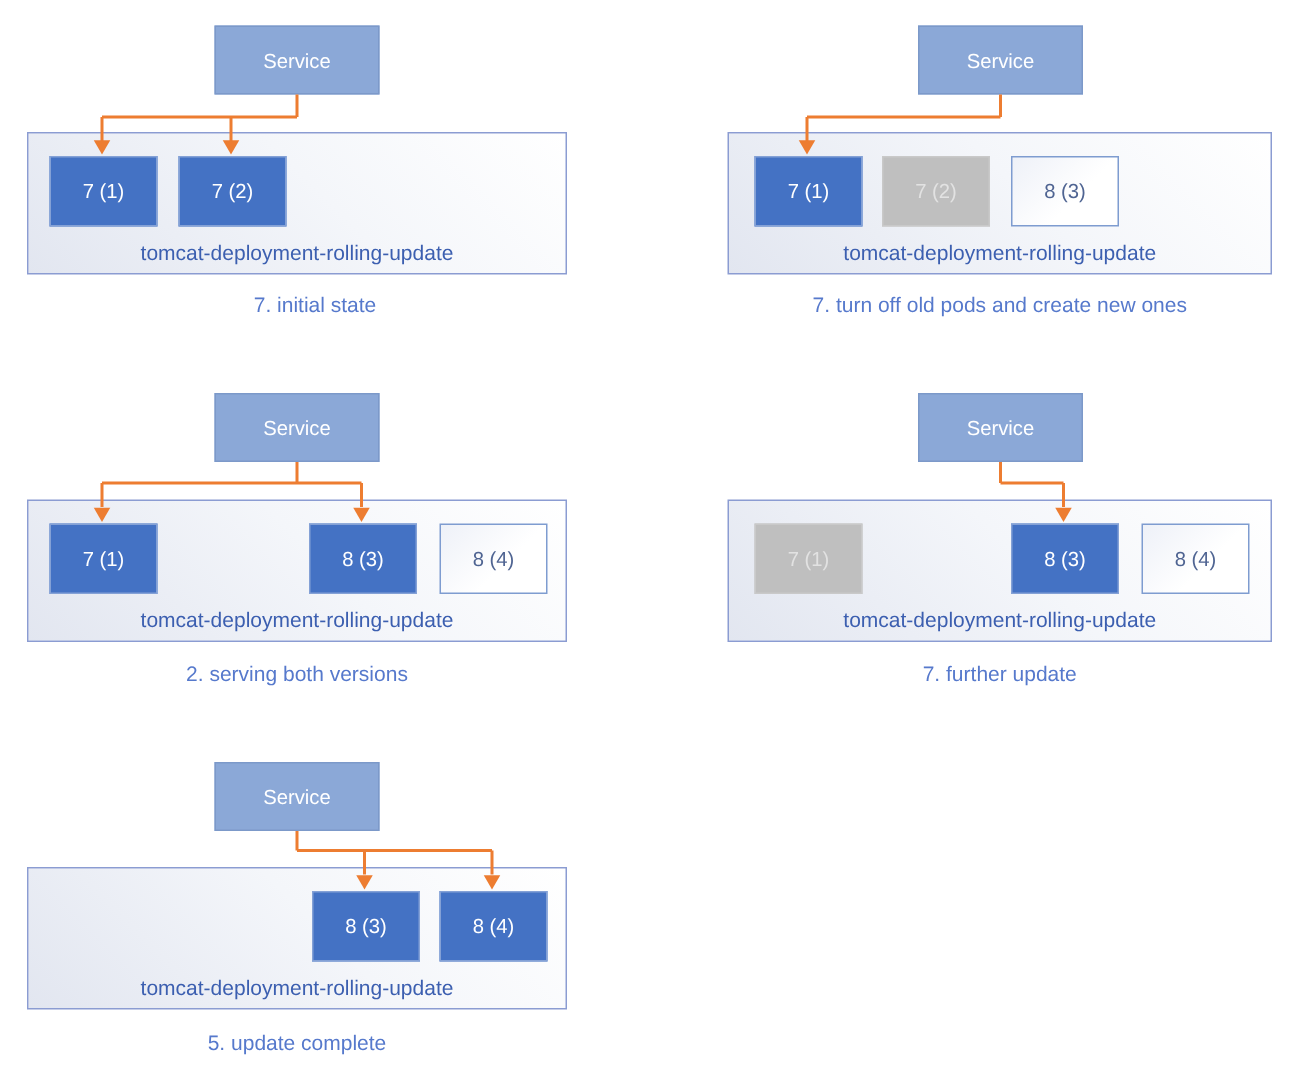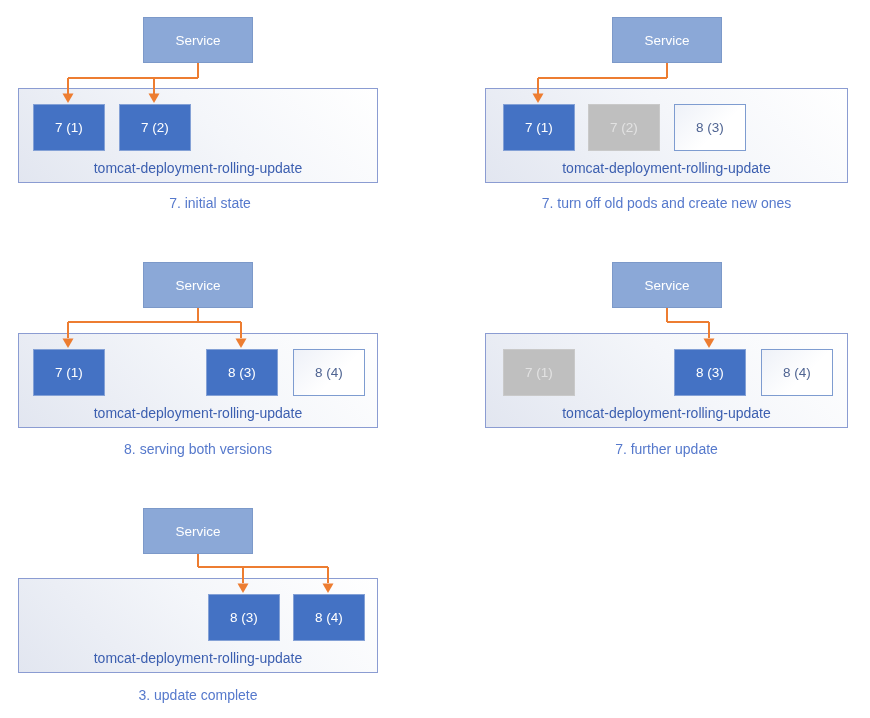--- a/index.html
+++ b/index.html
@@ -113,21 +113,21 @@
         <span>7 (1)</span>
       </div>
       <div class="pod" style="left:187px" data-state="active">
         <span>8 (3)</span>
       </div>
       <div class="pod" style="left:274px" data-state="new">
         <span>8 (4)</span>
       </div>
       <div class="dep-label">tomcat-deployment-rolling-update</div>
     </div>
-    <div class="caption" style="left:18px;top:201px;width:360px">8. serving both versions</div>
+    <div class="caption" style="left:18px;top:201px;width:360px">2. serving both versions</div>
   </section>
 
   <section class="panel" style="left:435px;top:240px">
     <div class="service" style="left:177px;top:22px">
       <span>Service</span>
     </div>
     <div class="deployment" style="left:50px;top:93px;width:363px">
       <div class="pod" style="left:17px" data-state="stopped">
         <span>7 (1)</span>
       </div>
@@ -148,16 +148,16 @@
     </div>
     <div class="deployment" style="left:18px;top:98px;width:360px">
       <div class="pod" style="left:189px" data-state="active">
         <span>8 (3)</span>
       </div>
       <div class="pod" style="left:274px" data-state="active">
         <span>8 (4)</span>
       </div>
       <div class="dep-label">tomcat-deployment-rolling-update</div>
     </div>
-    <div class="caption" style="left:18px;top:207px;width:360px">3. update complete</div>
+    <div class="caption" style="left:18px;top:207px;width:360px">5. update complete</div>
   </section>
 
 </div>
 
 </body></html>

